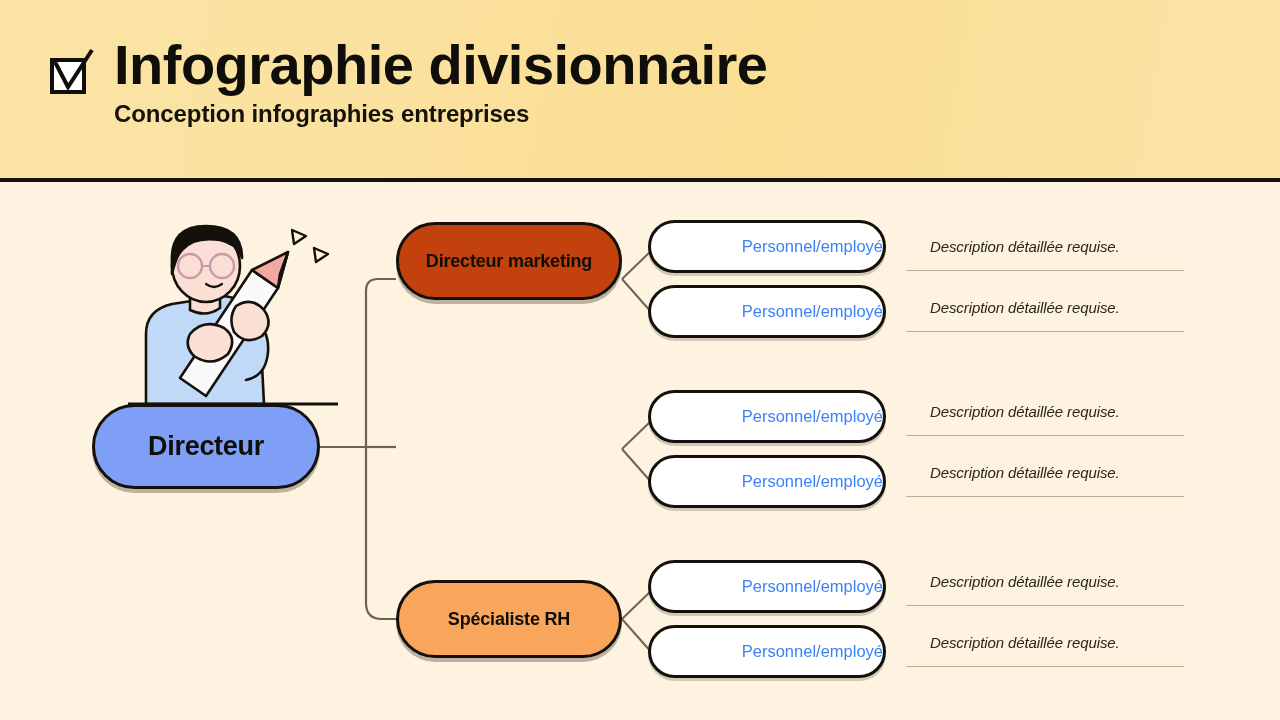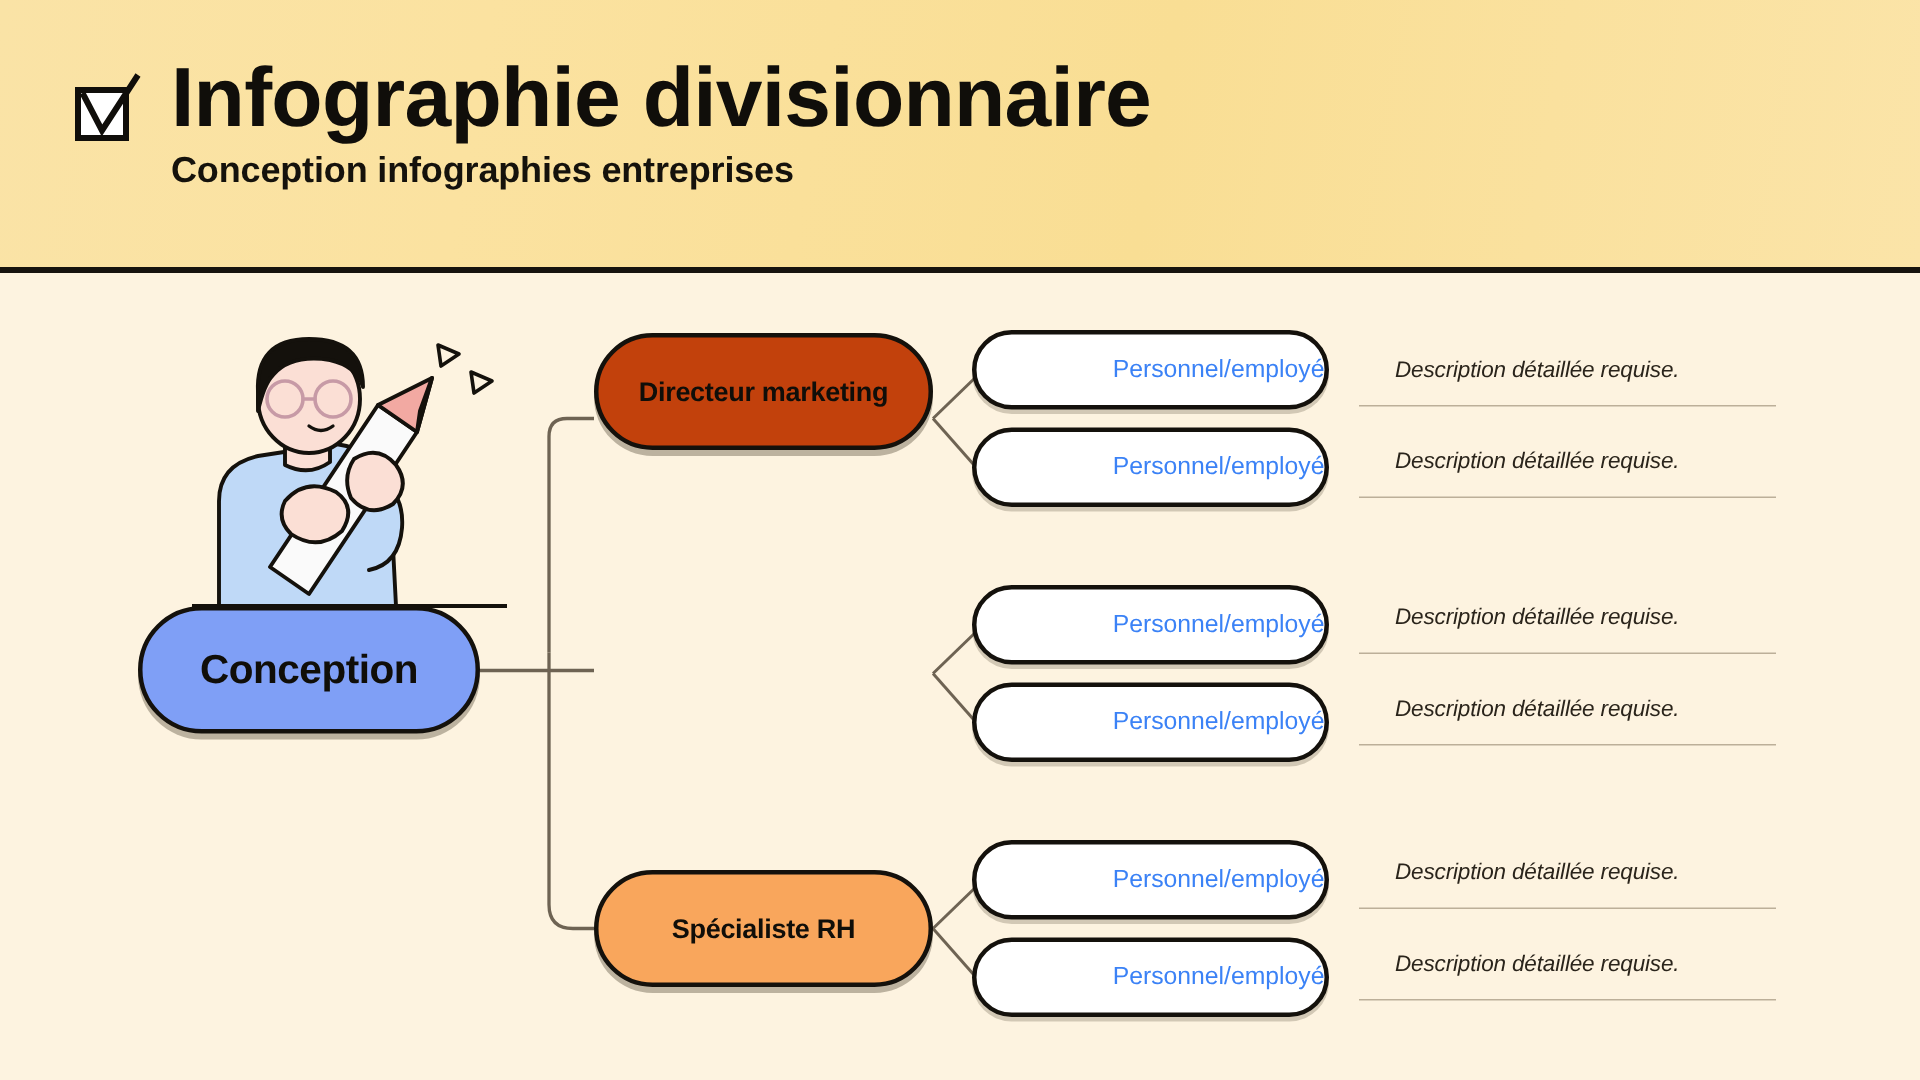--- a/index.html
+++ b/index.html
@@ -184,21 +184,21 @@
       <path d="M108 88 Q124 78 136 92 Q146 106 134 118 Q118 128 106 114 Q100 100 108 88 Z" fill="#FBDFD5"></path>
 
       <path d="M164 12 L178 18 L166 26 Z" fill="none" stroke-width="2.4"></path>
       <path d="M186 30 L200 36 L188 44 Z" fill="none" stroke-width="2.4"></path>
 
       <path d="M0 186 H210" stroke-width="2.8"></path>
     </g>
   </svg>
 
   <div id="root-node" class="node">
-    <span>Conception</span>
+    <span>Directeur</span>
   </div>
 
   <div id="division-node-0" class="node division-node">
     <span>Directeur marketing</span>
   </div>
   <div id="division-node-2" class="node division-node">
     <span>Spécialiste RH</span>
   </div>
 
   <div class="employee-pill" style="top:38px">

